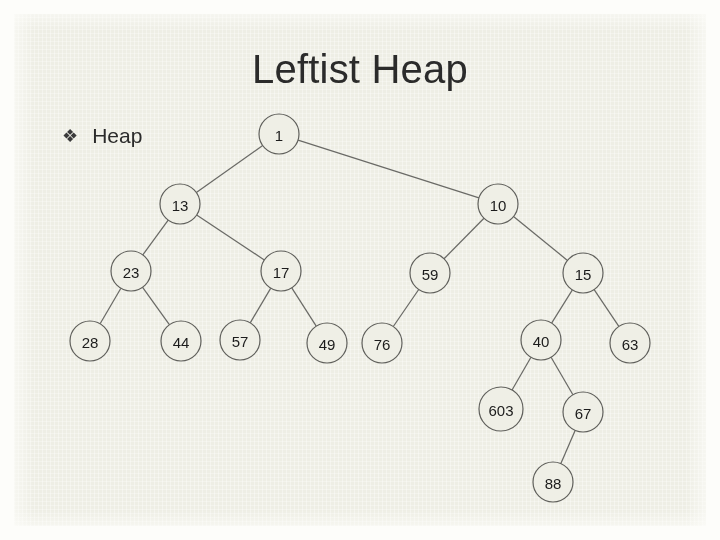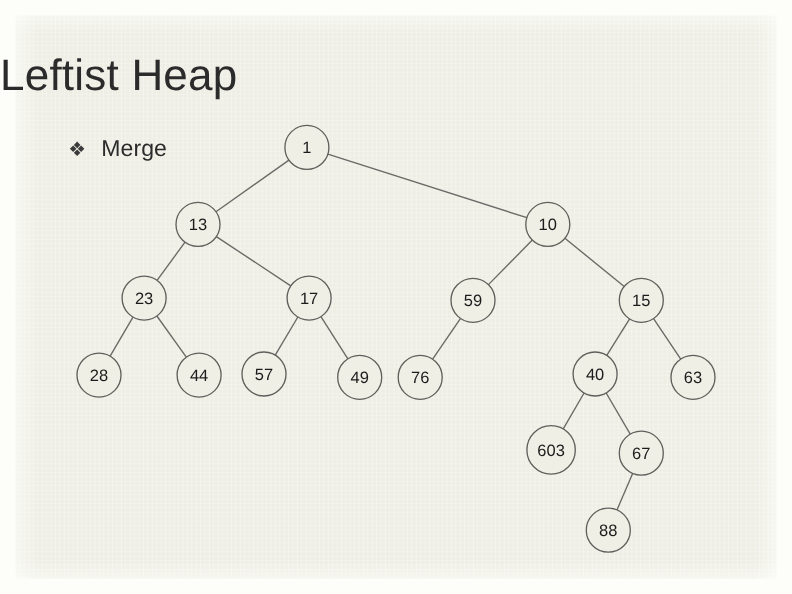--- a/index.html
+++ b/index.html
@@ -37,20 +37,21 @@
       linear-gradient(90deg,  #fdfdfa 0px, rgba(253,253,250,0) 34px),
       linear-gradient(270deg, #fdfdfa 0px, rgba(253,253,250,0) 34px),
       linear-gradient(180deg, #fdfdfa 0px, rgba(253,253,250,0) 30px),
       linear-gradient(0deg,   #fdfdfa 0px, rgba(253,253,250,0) 30px);
   }
   #title {
     position: absolute;
     left: 0;
     top: 47px;
     width: 720px;
+    text-align: center;
     font-size: 40px;
     font-weight: 400;
     color: #2b2b2b;
     letter-spacing: 0.2px;
   }
   #bullet-row {
     position: absolute;
     left: 62px;
     top: 124px;
     display: flex;
@@ -188,16 +189,16 @@
         </g>
       </g>
   </svg>
 
   <div id="vignette"></div>
 
   <div id="title">Leftist Heap</div>
 
   <div id="bullet-row">
     <span id="bullet-glyph">❖</span>
-    <span id="bullet-label">Merge</span>
+    <span id="bullet-label">Heap</span>
   </div>
 
 </div>
 
 </body></html>

